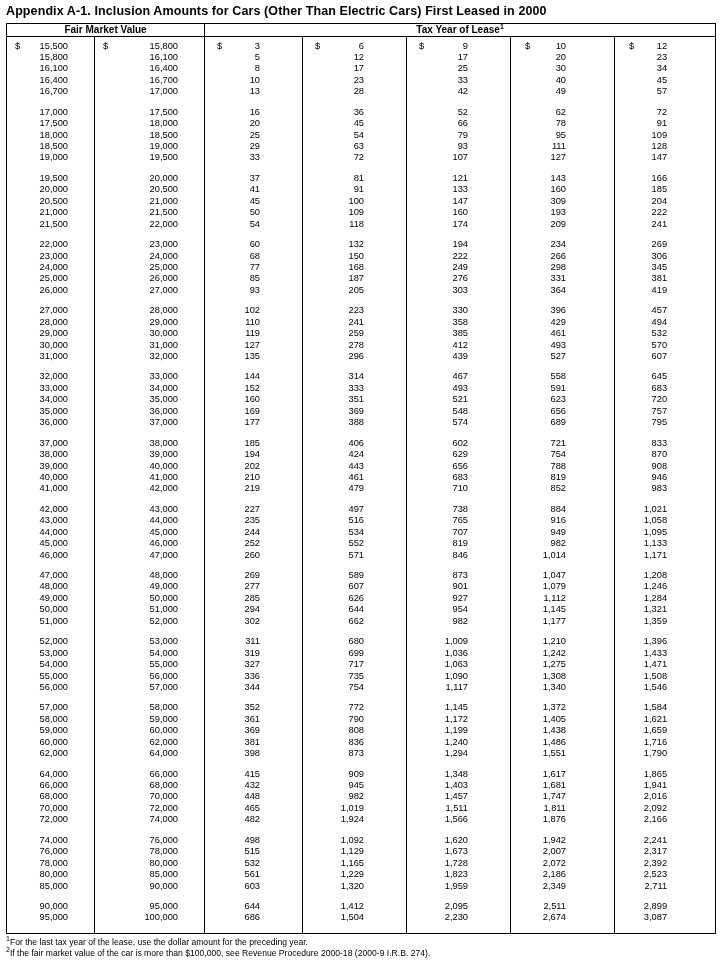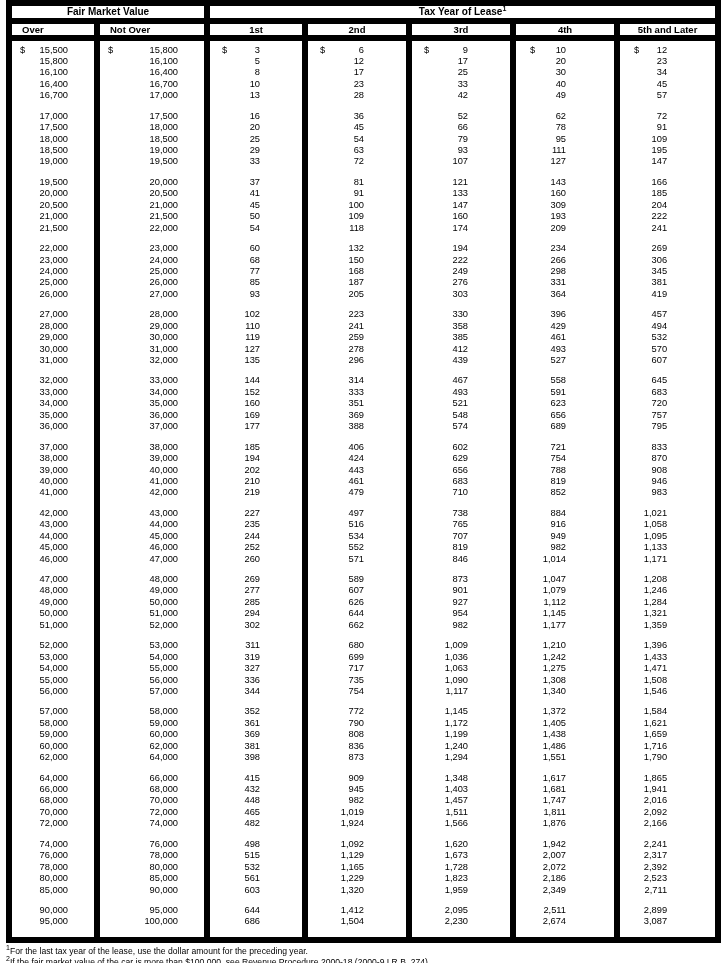--- a/index.html
+++ b/index.html
@@ -29,21 +29,21 @@
     white-space: nowrap;
   }
   table.main {
     border-collapse: collapse;
     width: 709px;
     margin-left: 6px;
     table-layout: fixed;
     font-size: 9.5px;
   }
   table.main th, table.main td {
-    border: 6px solid #000000;
+    border: 1px solid #000000;
     padding: 0;
     vertical-align: top;
   }
   .hdr {
     text-align: center;
     font-weight: bold;
     font-size: 10px;
     padding: 2px 0 3px 0;
     line-height: 1.15;
   }
@@ -110,45 +110,37 @@
   }
   .footnotes div {
     white-space: nowrap;
   }
 </style>
 </head>
 <body>
 
 <div id="page">
 
+  <div class="doc-title">Appendix A-1.  Inclusion Amounts for Cars (Other Than Electric Cars) First Leased in 2000</div>
 
   <table class="main">
     <colgroup>
       <col style="width:88px">
       <col style="width:110px">
       <col style="width:98px">
       <col style="width:104px">
       <col style="width:104px">
       <col style="width:104px">
       <col style="width:101px">
     </colgroup>
     <thead>
       <tr>
         <th colspan="2" class="hdr">Fair Market Value</th>
         <th colspan="5" class="hdr"><span>Tax Year of Lease</span><sup>1</sup></th>
       </tr>
-      <tr>
-        <th class="sub-hdr left">Over</th>
-        <th class="sub-hdr left">Not Over</th>
-        <th class="sub-hdr">1st</th>
-        <th class="sub-hdr">2nd</th>
-        <th class="sub-hdr">3rd</th>
-        <th class="sub-hdr">4th</th>
-        <th class="sub-hdr">5th and Later</th>
-      </tr>
     </thead>
     <tbody>
       <tr>
         <td class="col">
             <div class="col-stack">
               <div class="group">
                 <div class="cellrow money"><span class="dollar">$</span>15,500</div>
                 <div class="cellrow money">15,800</div>
                 <div class="cellrow money">16,100</div>
                 <div class="cellrow money">16,400</div>
@@ -745,21 +737,21 @@
                 <div class="cellrow numcol wide"><span class="dollar">$</span>12</div>
                 <div class="cellrow numcol wide">23</div>
                 <div class="cellrow numcol wide">34</div>
                 <div class="cellrow numcol wide">45</div>
                 <div class="cellrow numcol wide">57</div>
               </div>
               <div class="group">
                 <div class="cellrow numcol wide">72</div>
                 <div class="cellrow numcol wide">91</div>
                 <div class="cellrow numcol wide">109</div>
-                <div class="cellrow numcol wide">195</div>
+                <div class="cellrow numcol wide">128</div>
                 <div class="cellrow numcol wide">147</div>
               </div>
               <div class="group">
                 <div class="cellrow numcol wide">166</div>
                 <div class="cellrow numcol wide">185</div>
                 <div class="cellrow numcol wide">204</div>
                 <div class="cellrow numcol wide">222</div>
                 <div class="cellrow numcol wide">241</div>
               </div>
               <div class="group">

